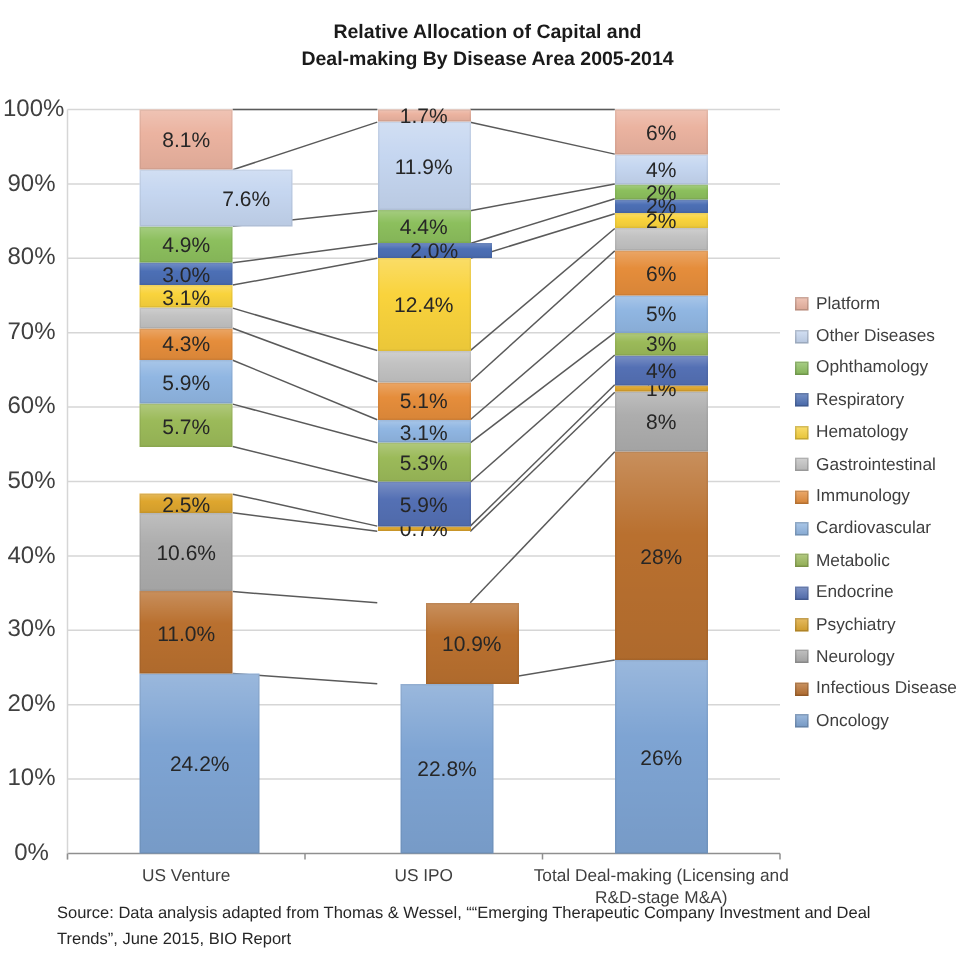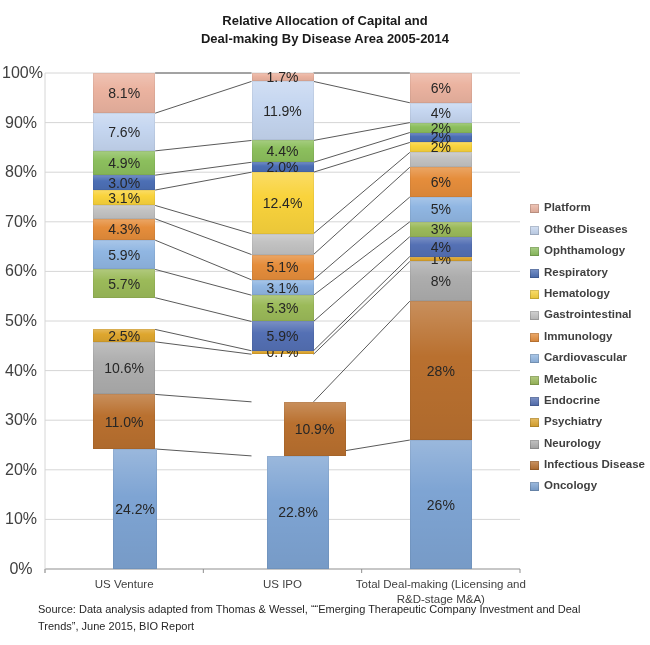--- a/index.html
+++ b/index.html
@@ -23,21 +23,21 @@
   }
   .seg-label{
     font-size:14px;color:#262626;line-height:1;white-space:nowrap;
   }
   .cat-label{
     position:absolute;text-align:center;font-size:11.5px;color:#3f3f3f;line-height:1.3;
   }
   .legend{
     position:absolute;left:530px;top:192px;display:flex;flex-direction:column;
   }
-  .legend-item{display:flex;align-items:flex-end;height:21.4px;font-weight:bold;}
+  .legend-item{display:flex;align-items:center;height:21.4px;}
   .legend-swatch{
     width:9px;height:9px;margin-right:5px;flex:0 0 auto;
     box-shadow:inset 0 0 0 1px rgba(0,0,0,0.15);
     background-image:linear-gradient(rgba(255,255,255,.25),rgba(0,0,0,.08));
   }
   .legend-label{font-size:11.5px;color:#3f3f3f;white-space:nowrap;}
   .source-note{
     position:absolute;left:38px;top:601px;width:548px;
     font-size:11px;color:#262626;line-height:1.5;
   }
@@ -103,21 +103,21 @@
       <div class="ytick" style="left: 2px; top: 512.4px;">10%</div>
       <div class="ytick" style="left: 2px; top: 462.8px;">20%</div>
       <div class="ytick" style="left: 2px; top: 413.2px;">30%</div>
       <div class="ytick" style="left: 2px; top: 363.6px;">40%</div>
       <div class="ytick" style="left: 2px; top: 314px;">50%</div>
       <div class="ytick" style="left: 2px; top: 264.4px;">60%</div>
       <div class="ytick" style="left: 2px; top: 214.8px;">70%</div>
       <div class="ytick" style="left: 2px; top: 165.2px;">80%</div>
       <div class="ytick" style="left: 2px; top: 115.6px;">90%</div>
       <div class="ytick" style="left: 2px; top: 66px;">100%</div>
-      <div class="seg" style="left: 93.1667px; top: 448.968px; width: 44px; height: 120.032px; background-color: rgb(126, 164, 211); margin-left: 20px;">
+      <div class="seg" style="left: 93.1667px; top: 448.968px; width: 80px; height: 120.032px; background-color: rgb(126, 164, 211);">
         <span class="seg-label">24.2%</span>
       </div>
       <div class="seg" style="left: 93.1667px; top: 394.408px; width: 62px; height: 54.56px; background-color: rgb(185, 112, 47);">
         <span class="seg-label">11.0%</span>
       </div>
       <div class="seg" style="left: 93.1667px; top: 341.832px; width: 62px; height: 52.576px; background-color: rgb(173, 173, 173);">
         <span class="seg-label">10.6%</span>
       </div>
       <div class="seg" style="left: 93.1667px; top: 329.432px; width: 62px; height: 12.4px; background-color: rgb(222, 166, 46);">
         <span class="seg-label">2.5%</span>
@@ -134,21 +134,21 @@
       <div class="seg" style="left: 93.1667px; top: 205.432px; width: 62px; height: 13.392px; background-color: rgb(194, 194, 194);"></div>
       <div class="seg" style="left: 93.1667px; top: 190.056px; width: 62px; height: 15.376px; background-color: rgb(249, 211, 60);">
         <span class="seg-label">3.1%</span>
       </div>
       <div class="seg" style="left: 93.1667px; top: 175.176px; width: 62px; height: 14.88px; background-color: rgb(76, 111, 181);">
         <span class="seg-label">3.0%</span>
       </div>
       <div class="seg" style="left: 93.1667px; top: 150.872px; width: 62px; height: 24.304px; background-color: rgb(140, 191, 93);">
         <span class="seg-label">4.9%</span>
       </div>
-      <div class="seg" style="left: 93.1667px; top: 113.176px; width: 62px; height: 37.696px; background-color: rgb(197, 214, 240);">
+      <div class="seg" style="left: 93.1667px; top: 113.176px; width: 62px; height: 37.696px; background-color: rgb(197, 214, 240); padding-left: 40px;">
         <span class="seg-label">7.6%</span>
       </div>
       <div class="seg" style="left: 93.1667px; top: 73px; width: 62px; height: 40.176px; background-color: rgb(235, 179, 160);">
         <span class="seg-label">8.1%</span>
       </div>
       <div class="cat-label" style="width: 130px; left: 59.1667px; top: 577px;">US Venture</div>
       <div class="seg" style="left: 267px; top: 455.912px; width: 62px; height: 113.088px; background-color: rgb(126, 164, 211);">
         <span class="seg-label">22.8%</span>
       </div>
       <div class="seg" style="left: 251.5px; top: 401.848px; width: 62px; height: 54.064px; background-color: rgb(185, 112, 47); margin-left: 32px;">
@@ -166,21 +166,21 @@
       <div class="seg" style="left: 251.5px; top: 279.832px; width: 62px; height: 15.376px; background-color: rgb(144, 182, 226);">
         <span class="seg-label">3.1%</span>
       </div>
       <div class="seg" style="left: 251.5px; top: 254.536px; width: 62px; height: 25.296px; background-color: rgb(229, 141, 59);">
         <span class="seg-label">5.1%</span>
       </div>
       <div class="seg" style="left: 251.5px; top: 233.704px; width: 62px; height: 20.832px; background-color: rgb(194, 194, 194);"></div>
       <div class="seg" style="left: 251.5px; top: 172.2px; width: 62px; height: 61.504px; background-color: rgb(249, 211, 60);">
         <span class="seg-label">12.4%</span>
       </div>
-      <div class="seg" style="left: 251.5px; top: 162.28px; width: 62px; height: 9.92px; background-color: rgb(76, 111, 181);">
+      <div class="seg" style="left: 251.5px; top: 162.28px; width: 76px; height: 9.92px; background-color: rgb(76, 111, 181);">
         <span class="seg-label">2.0%</span>
       </div>
       <div class="seg" style="left: 251.5px; top: 140.456px; width: 62px; height: 21.824px; background-color: rgb(140, 191, 93);">
         <span class="seg-label">4.4%</span>
       </div>
       <div class="seg" style="left: 251.5px; top: 81.432px; width: 62px; height: 59.024px; background-color: rgb(197, 214, 240);">
         <span class="seg-label">11.9%</span>
       </div>
       <div class="seg" style="left: 251.5px; top: 73px; width: 62px; height: 8.432px; background-color: rgb(235, 179, 160);">
         <span class="seg-label">1.7%</span>

